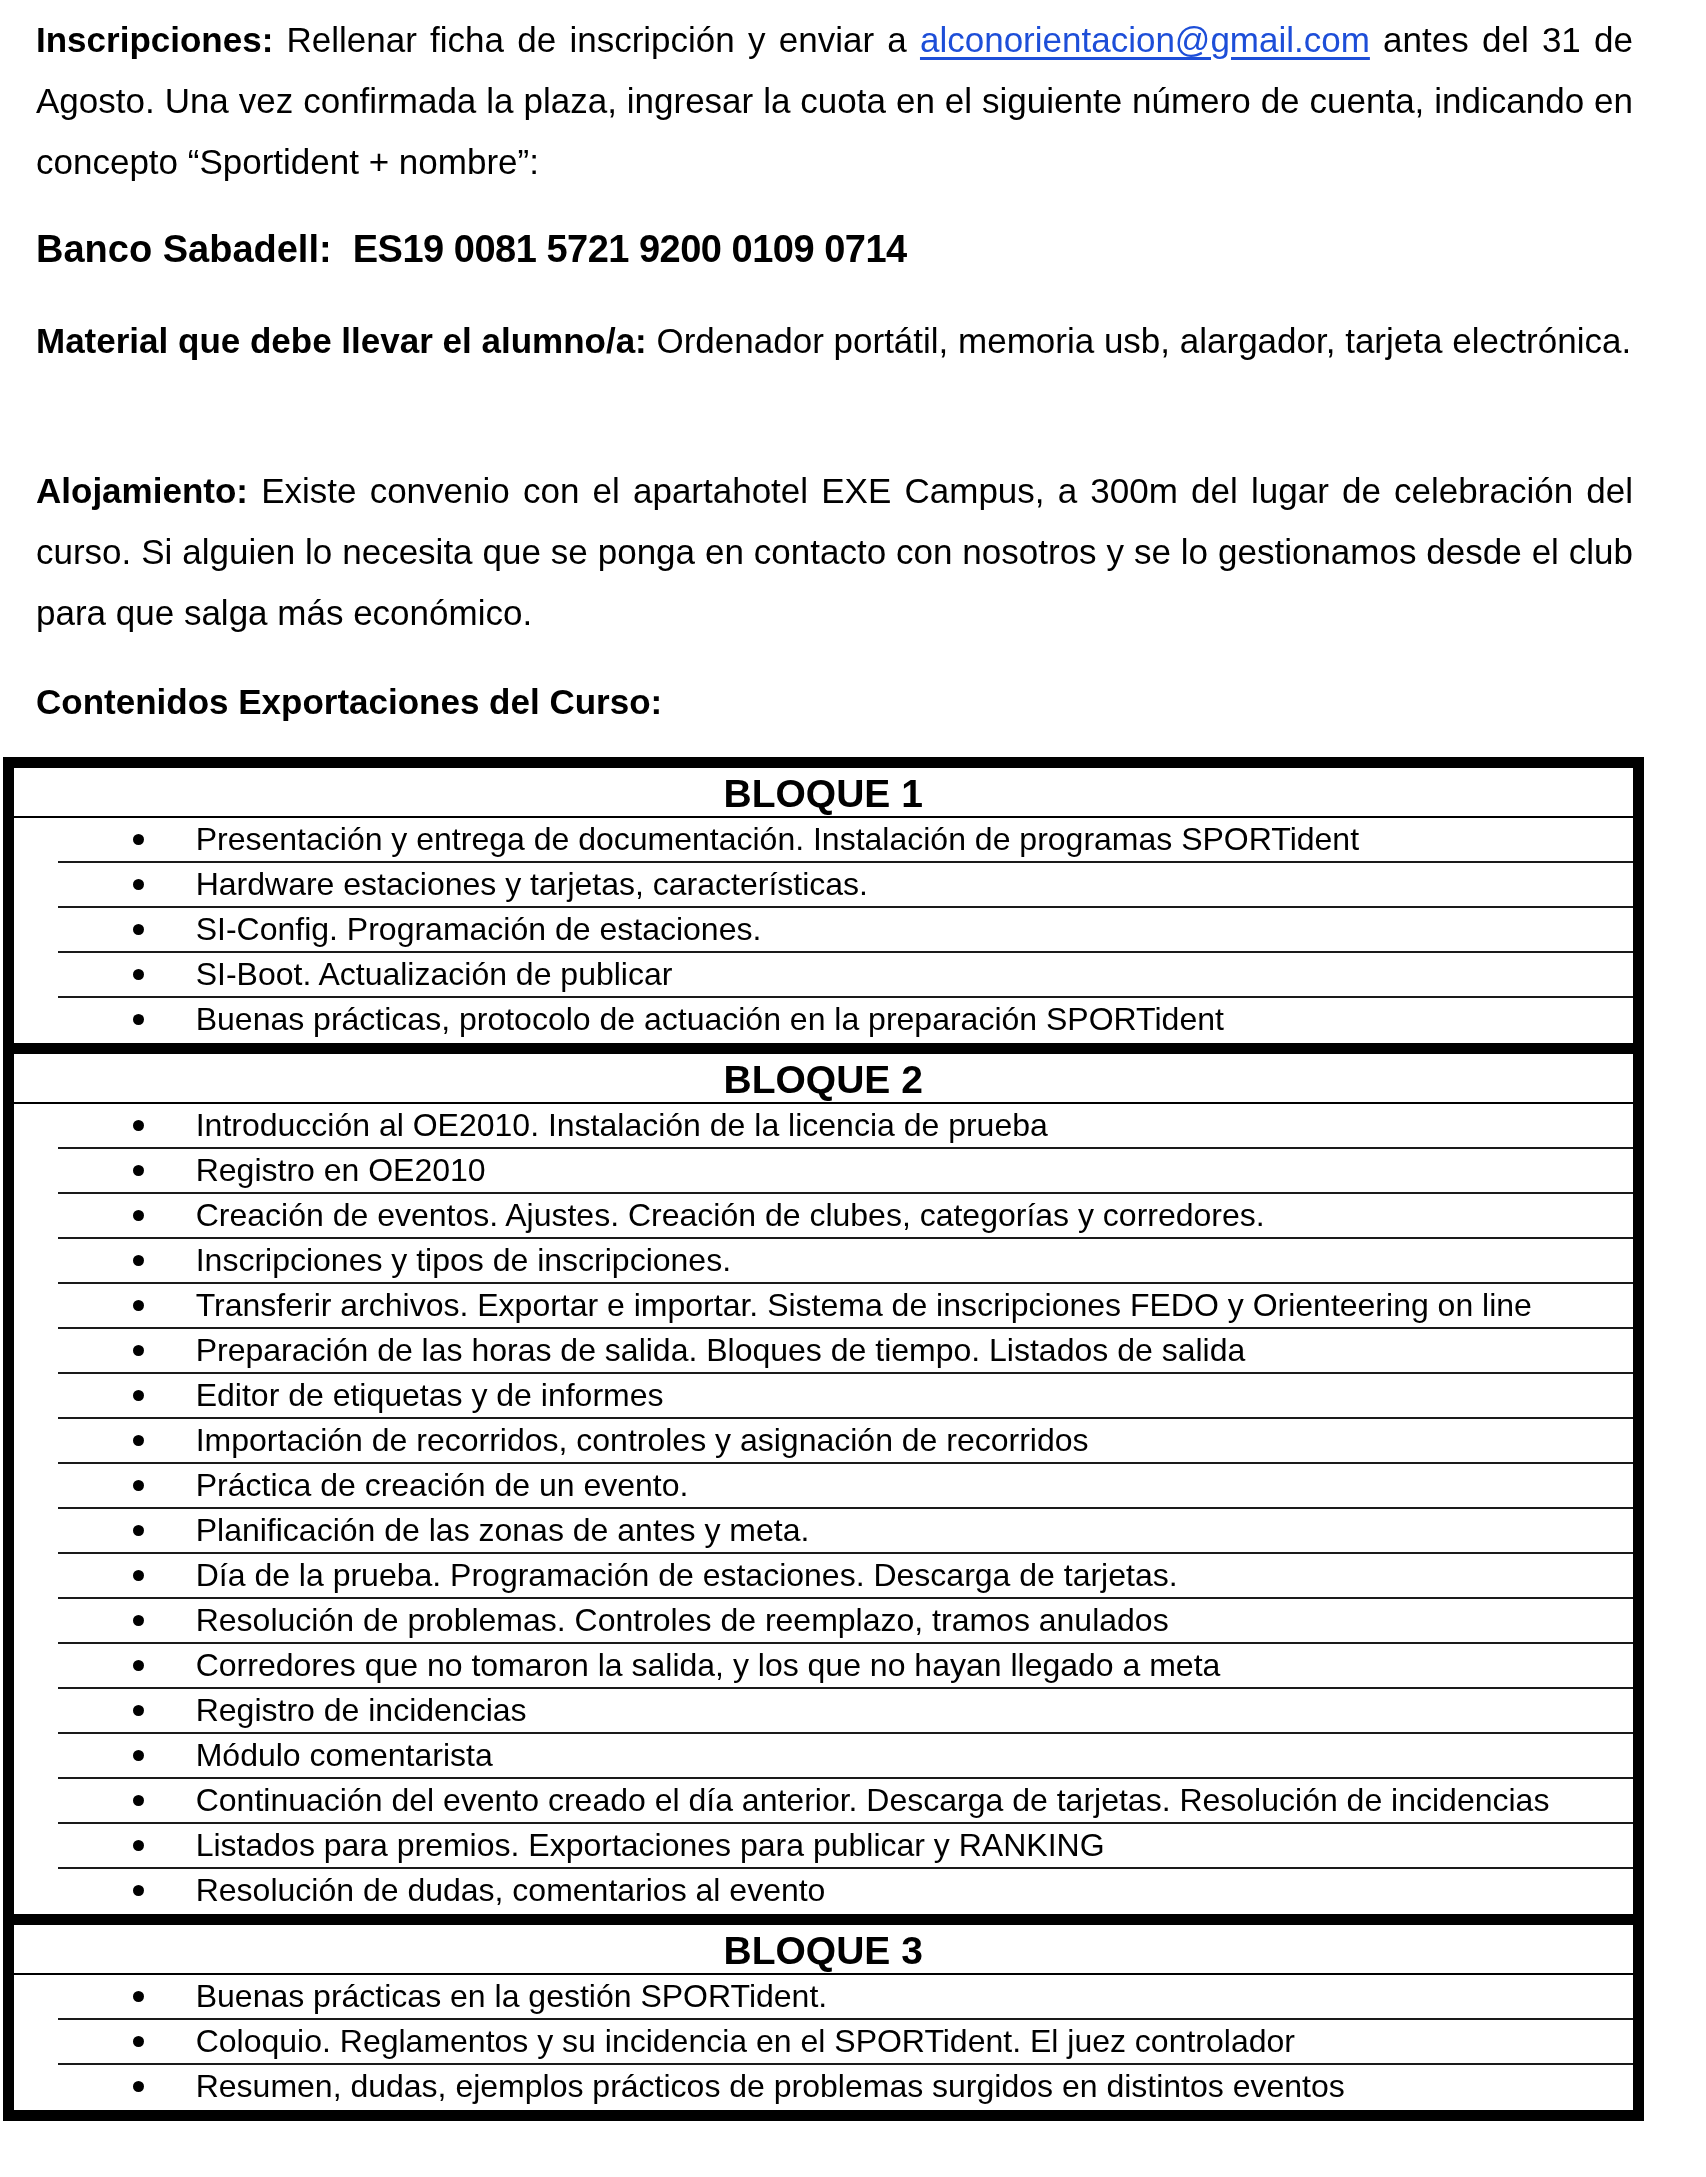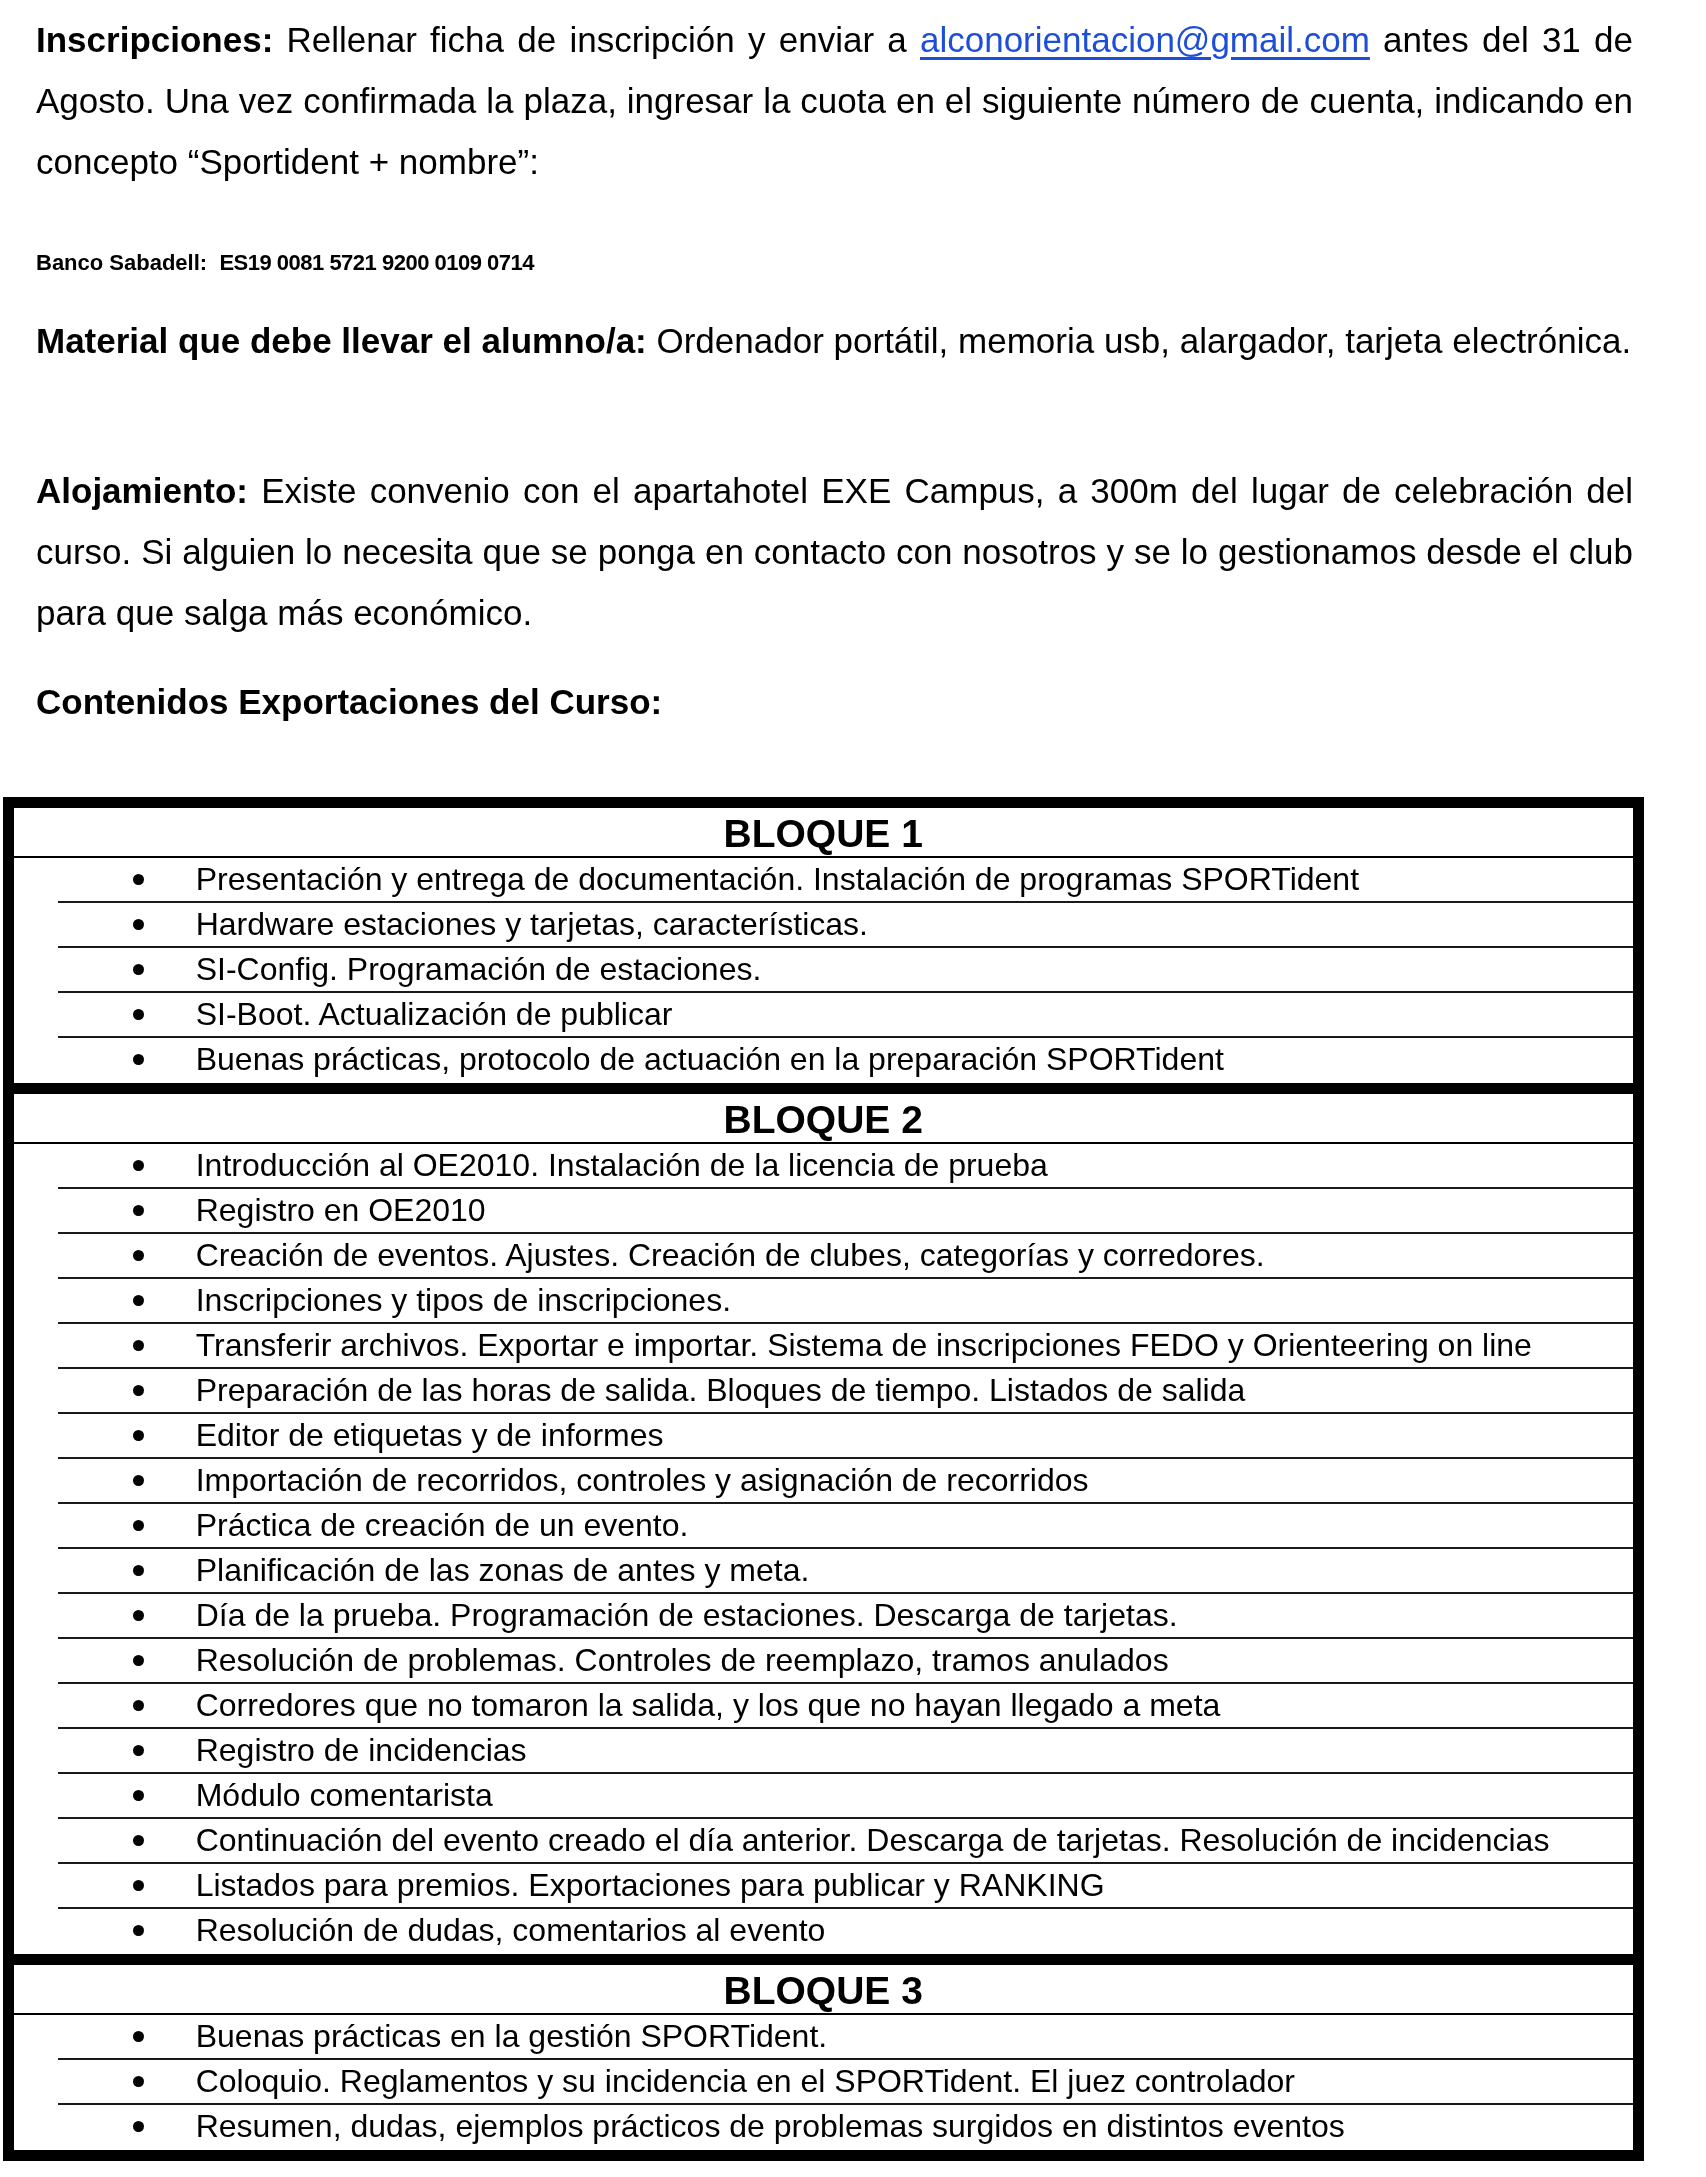--- a/index.html
+++ b/index.html
@@ -4,25 +4,25 @@
 <style>
   html, body { margin: 0; padding: 0; background: #ffffff; }
   body { width: 1707px; height: 2177px; position: relative; overflow: hidden; color: #000; }
   .para {
     position: absolute; left: 36px; width: 1597px;
     font-family: "Liberation Sans", sans-serif; font-size: 35px; line-height: 61px;
     text-align: justify; text-align-last: left; margin: 0;
   }
   .para b { font-weight: bold; }
   .link { color: #1d4ed8; text-decoration: underline; text-decoration-thickness: 2.7px; text-underline-offset: 5.4px; }
-  .bank { position: absolute; left: 36px; top: 236px; font-family: "Liberation Sans", sans-serif; font-size: 22px; font-weight: bold; line-height: 54px; white-space: pre; }
+  .bank { position: absolute; left: 36px; top: 222px; font-family: "Liberation Sans", sans-serif; font-size: 38px; font-weight: bold; line-height: 54px; white-space: pre; }
   .bank .iban { letter-spacing: -0.5px; }
 
   .table {
-    position: absolute; left: 2.7px; top: 797px; width: 1641px;
+    position: absolute; left: 2.7px; top: 757px; width: 1641px;
     box-sizing: border-box; border: 11px solid #000; border-left-width: 11.8px;
     font-family: "Liberation Sans", sans-serif;
   }
   .block-sep { height: 11px; background: #000; }
   .block-header {
     height: 50px; line-height: 52px; text-align: center;
     font-size: 39px; font-weight: bold;
     border-bottom: 2.7px solid #000; box-sizing: border-box;
   }
   .row {

